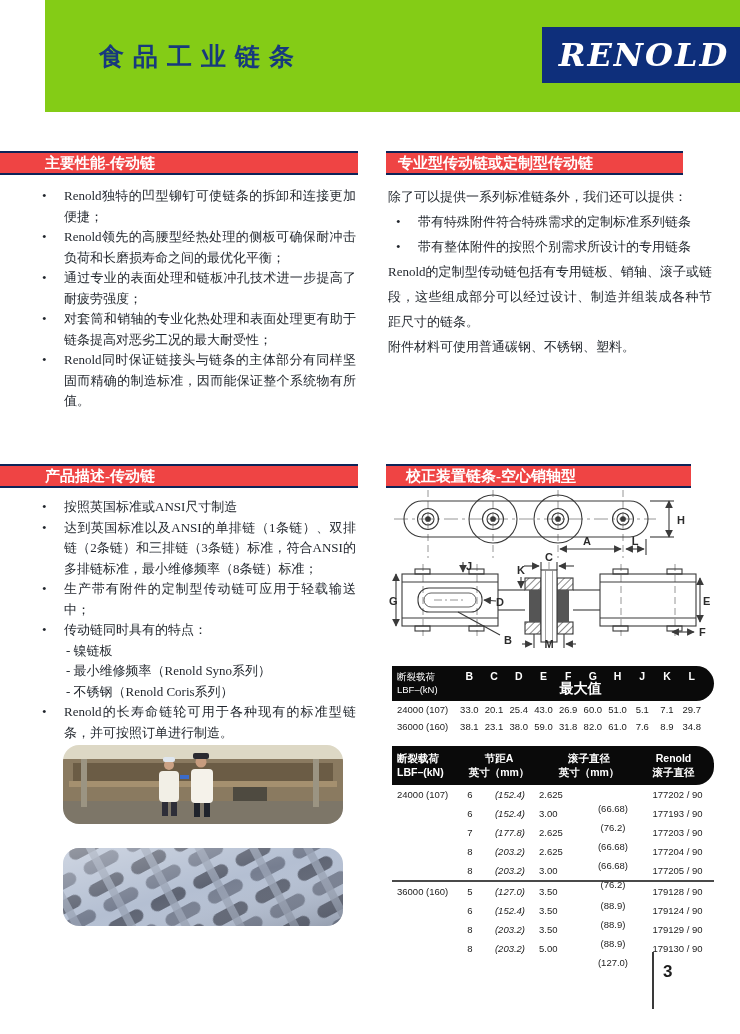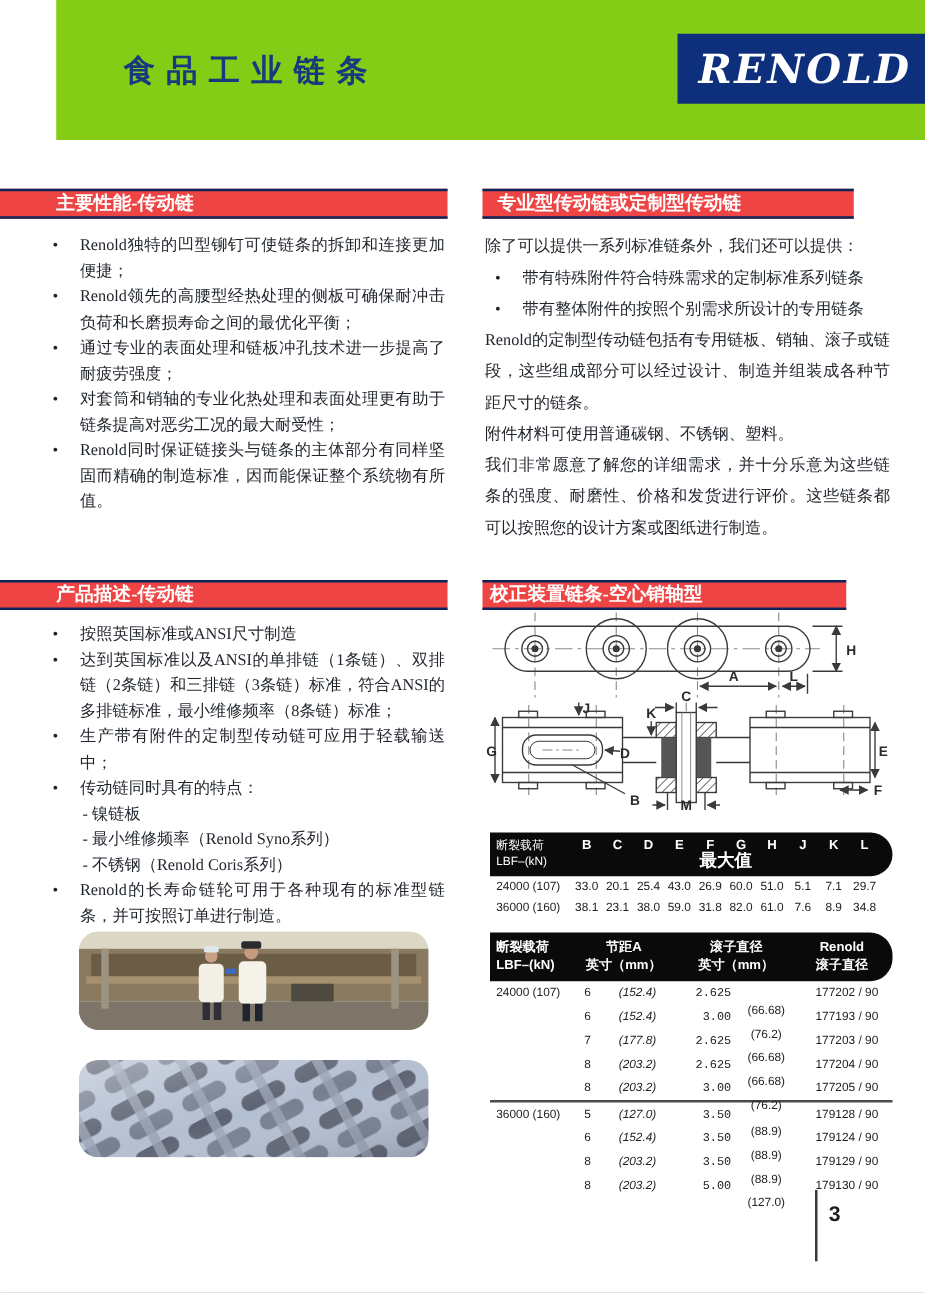--- a/index.html
+++ b/index.html
@@ -47,21 +47,21 @@
   .t1-row .v{flex:1;text-align:center;}
   .t2 .t-head{padding:5px 6px 6px 5px;font-size:10.5px;font-weight:bold;line-height:14px;}
   .g-load{width:62px;flex:0 0 62px;text-align:left;}
   .g-pitch{width:80px;flex:0 0 80px;text-align:center;}
   .g-roller{width:100px;flex:0 0 100px;text-align:center;}
   .g-part{flex:1;text-align:center;}
   .t2-row{display:flex;align-items:center;height:19px;padding-left:5px;font-size:9.5px;color:#222;}
   .c-load{width:62px;flex:0 0 62px;}
   .c-pin{width:22px;flex:0 0 22px;text-align:center;}
   .c-pmm{width:58px;flex:0 0 58px;text-align:center;font-style:italic;}
-  .c-rin{width:46px;flex:0 0 46px;text-align:right;font-family:Liberation Mono, monospace;}
+  .c-rin{width:46px;flex:0 0 46px;text-align:left;}
   .c-rmm{width:56px;flex:0 0 56px;text-align:center;margin-top:28px;}
   .c-part{flex:1;text-align:center;}
   .t2-sep{border-top:2px solid #4a4a4a;}
   
   .photo{position:absolute;left:63px;width:280px;border-radius:16px;overflow:hidden;}
   
   .pageno-line{position:absolute;left:652px;top:952px;width:2px;height:57px;background:#3a3a3a;}
   .pageno{position:absolute;left:663px;top:962px;font-family:"Liberation Sans","DejaVu Sans",sans-serif;
           font-weight:bold;font-size:17px;color:#1d1d1d;}
 </style>
@@ -107,21 +107,20 @@
     <div class="brow">
       <span class="bdot">•</span>
       <span class="btxt">带有特殊附件符合特殊需求的定制标准系列链条</span>
     </div>
     <div class="brow">
       <span class="bdot">•</span>
       <span class="btxt">带有整体附件的按照个别需求所设计的专用链条</span>
     </div>
     <p>Renold的定制型传动链包括有专用链板、销轴、滚子或链段，这些组成部分可以经过设计、制造并组装成各种节距尺寸的链条。</p>
     <p>附件材料可使用普通碳钢、不锈钢、塑料。</p>
-    <p>我们非常愿意了解您的详细需求，并十分乐意为这些链条的强度、耐磨性、价格和发货进行评价。这些链条都可以按照您的设计方案或图纸进行制造。</p>
   </div>
 
   <div class="section-bar" style="left:0;top:464px;width:313px;padding-left:45px;">产品描述-传动链</div>
   <div class="bullets" style="left:36px;top:497px;width:320px;">
     <div class="brow">
       <span class="bdot">•</span>
       <span class="btxt">按照英国标准或ANSI尺寸制造</span>
     </div>
     <div class="brow">
       <span class="bdot">•</span>
@@ -137,21 +136,21 @@
     </div>
     <div class="bsub">- 镍链板</div>
     <div class="bsub">- 最小维修频率（Renold Syno系列）</div>
     <div class="bsub">- 不锈钢（Renold Coris系列）</div>
     <div class="brow">
       <span class="bdot">•</span>
       <span class="btxt">Renold的长寿命链轮可用于各种现有的标准型链条，并可按照订单进行制造。</span>
     </div>
   </div>
 
-  <div class="section-bar" style="left:386px;top:464px;width:285px;padding-left:6px;">校正装置链条-空心销轴型</div>
+  <div class="section-bar" style="left:386px;top:464px;width:285px;padding-left:20px;">校正装置链条-空心销轴型</div>
 
   <svg class="diagram" viewBox="0 0 322 172">
     <defs>
       <marker id="ar" viewBox="0 0 10 10" refX="9" refY="5" markerWidth="7" markerHeight="7" orient="auto-start-reverse">
         <path d="M0,0 L10,5 L0,10 z" fill="#3a3a3a"></path>
       </marker>
       <pattern id="hatch" width="5" height="5" patternUnits="userSpaceOnUse" patternTransform="rotate(45)">
         <line x1="0" y1="0" x2="0" y2="5" stroke="#4a4a4a" stroke-width="1.3"></line>
       </pattern>
     </defs>

